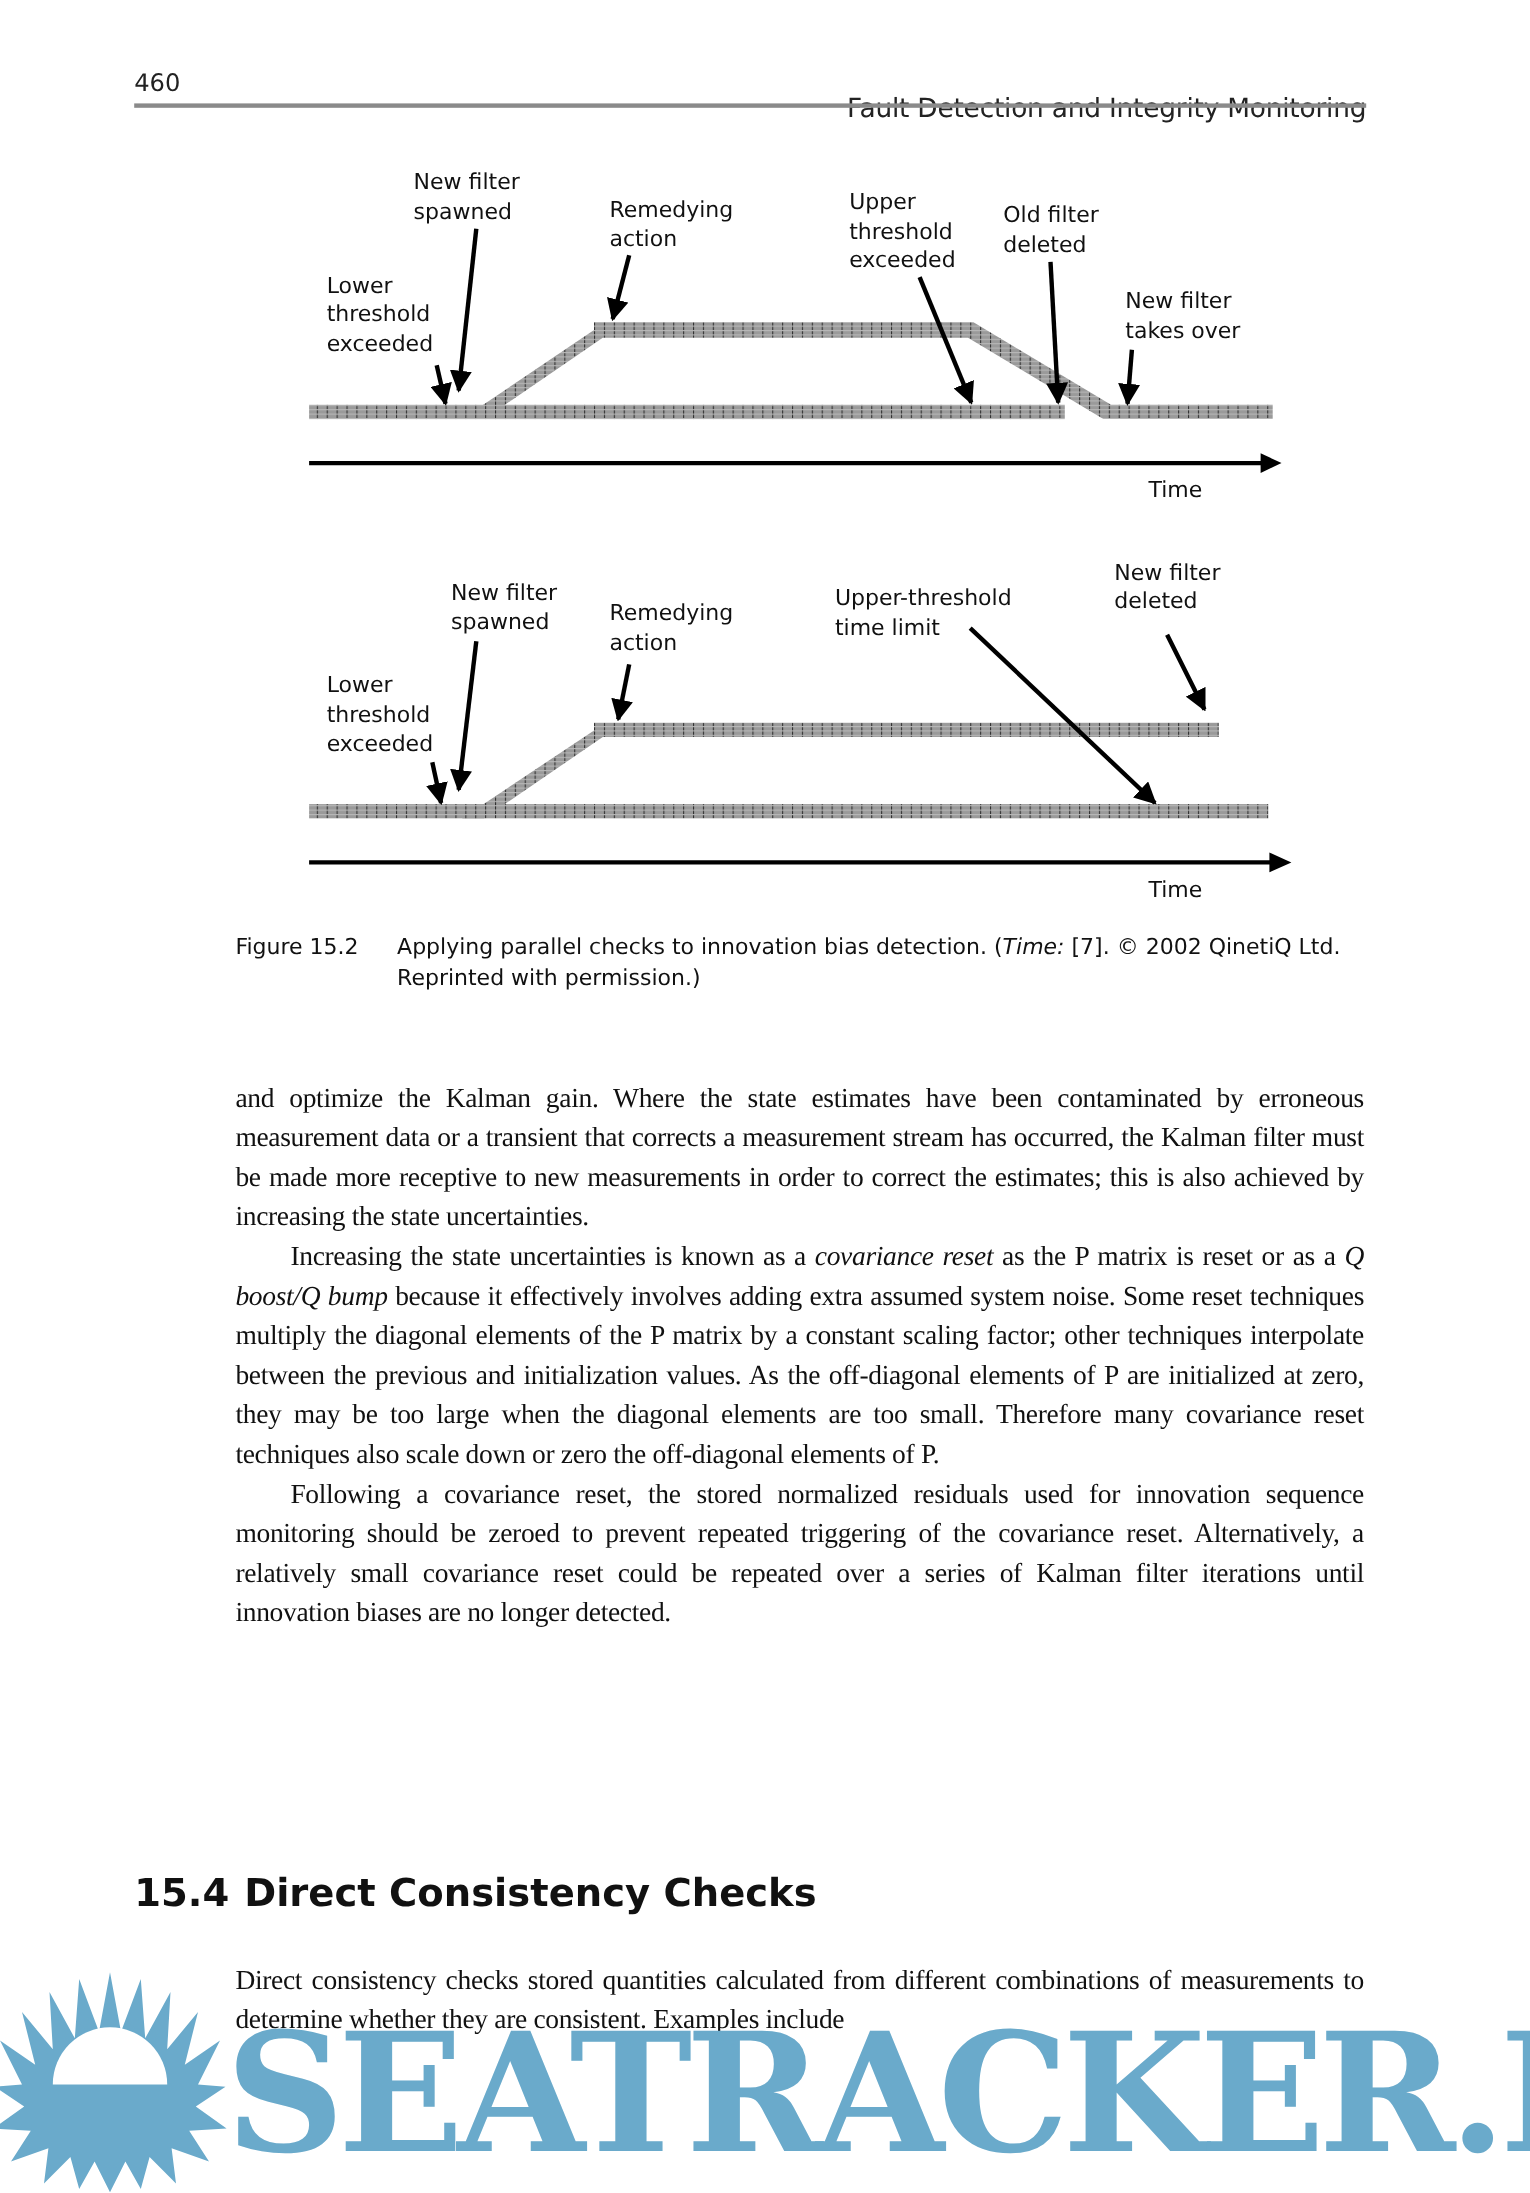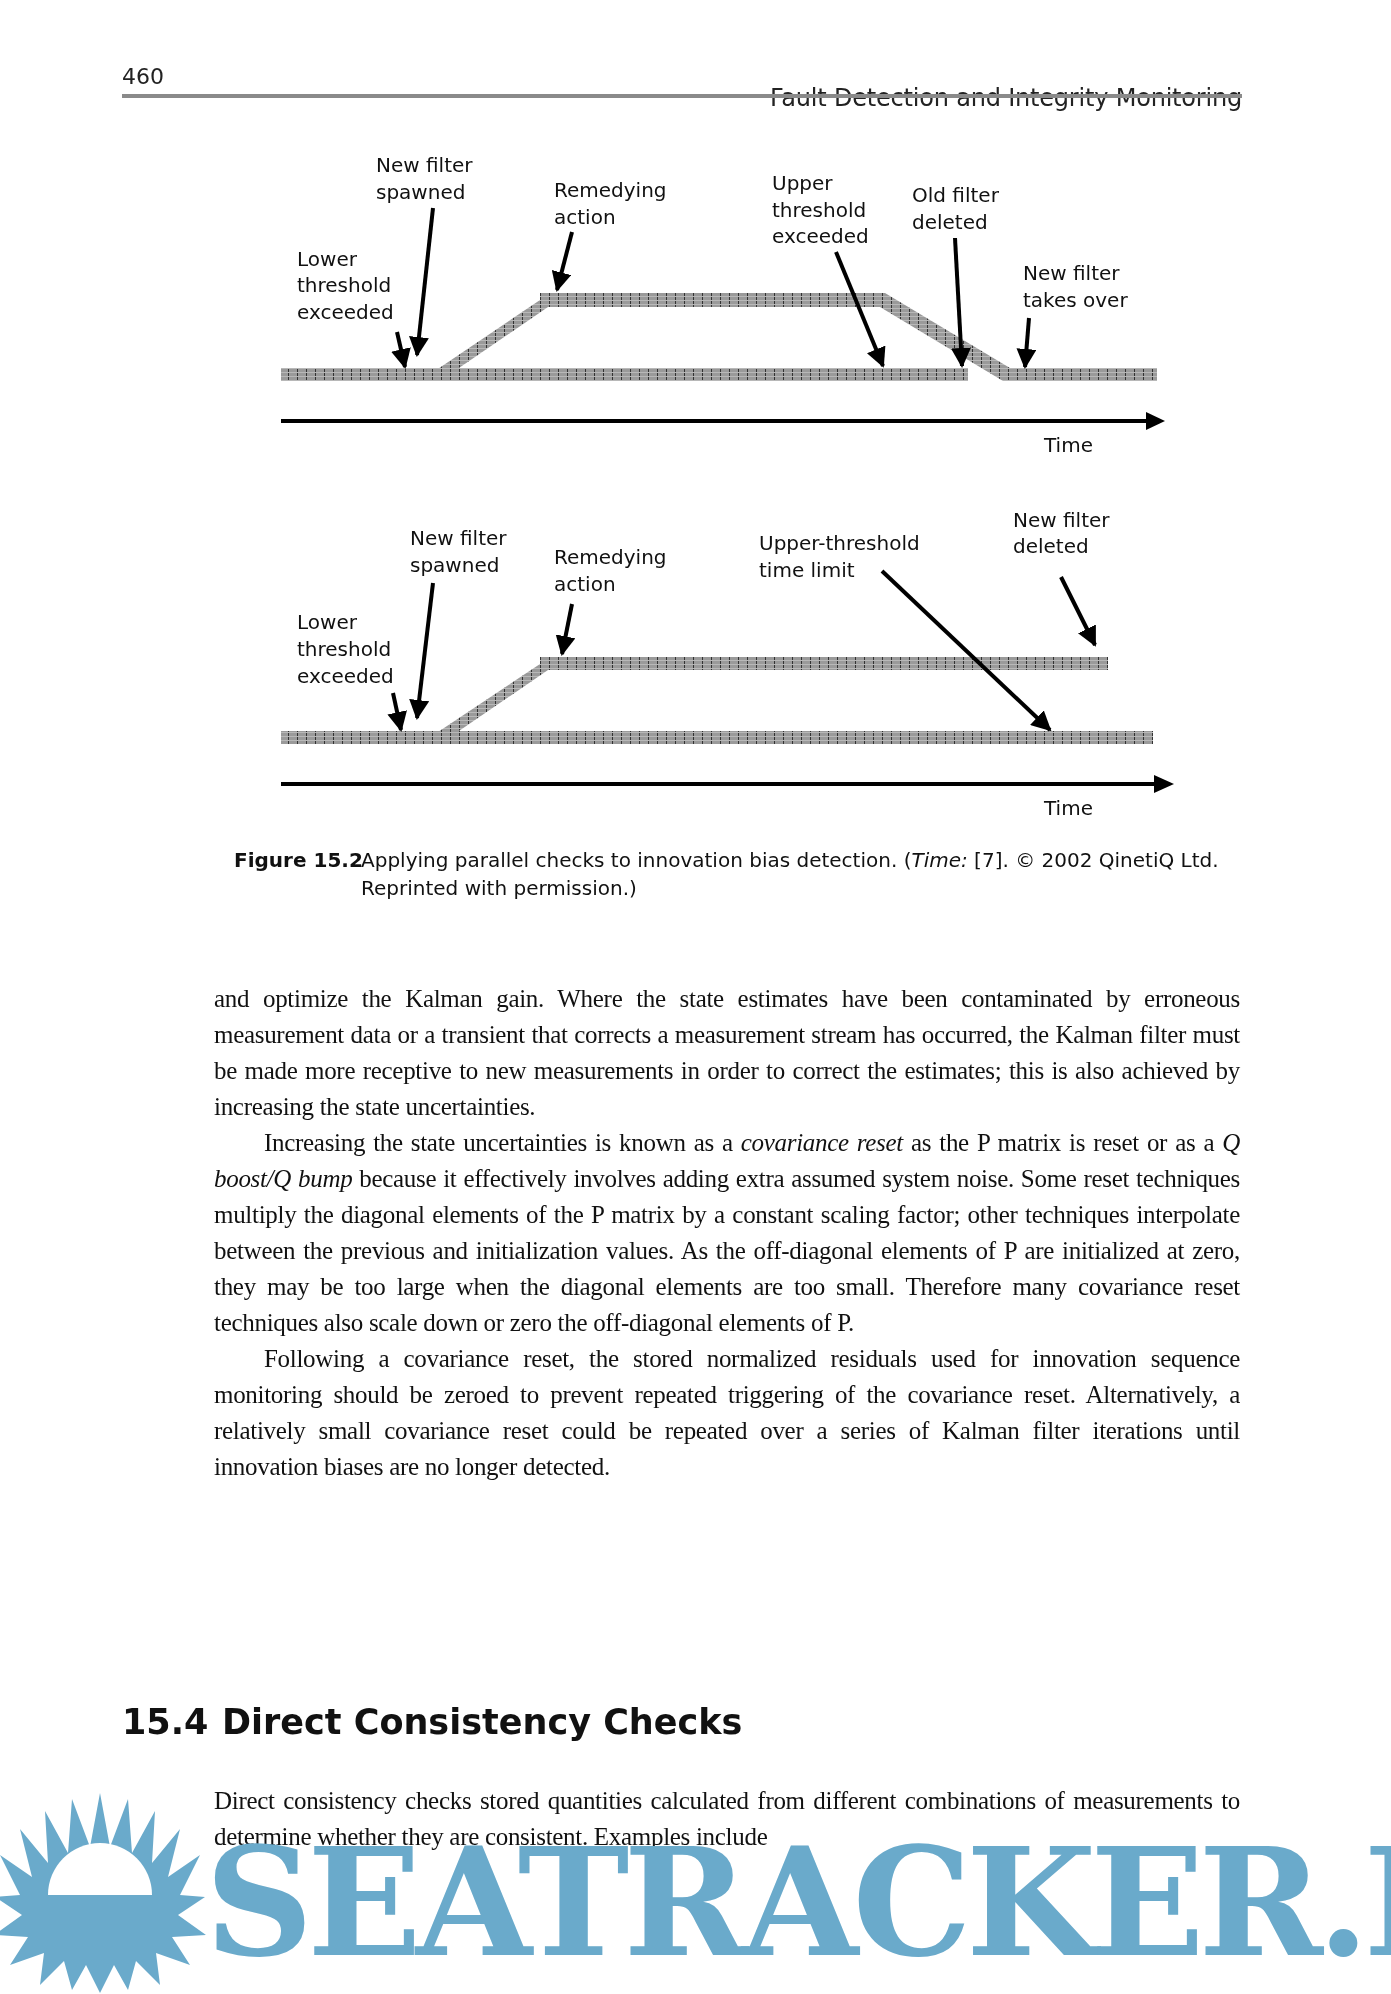--- a/index.html
+++ b/index.html
@@ -7,21 +7,21 @@
   .sans { font-family: "DejaVu Sans", "Liberation Sans", sans-serif; }
   .serif { font-family: "Liberation Serif", "DejaVu Serif", serif; }
   .abs { position:absolute; }
   #running-head { left:122px; top:60px; width:1120px; height:40px; }
   #page-num { position:absolute; left:0; top:4px; font-size:22px; color:#222; }
   #running-title { position:absolute; right:0; top:4px; font-size:24px; color:#222; letter-spacing:-0.2px;margin-top:20px; }
   #head-rule { position:absolute; left:0; top:34px; width:1120px; height:4px; background:#8a8a8a; }
   svg#fig { position:absolute; left:0; top:0; }
   .lbl { font-family:"DejaVu Sans","Liberation Sans",sans-serif; font-size:20px; fill:#111; }
   #caption { left:214px; top:846px; width:1030px; font-size:20px; color:#111; line-height:28px; }
-  #caption .fig-label { font-weight:bold; display:inline-block; width:146px;margin-left:20px; }
+  #caption .fig-label { font-weight:normal; display:inline-block; width:146px; }
   #caption .cap-text { position:absolute; left:147px; top:0; width:880px; }
   .body-text { font-size:25px; line-height:36px; color:#111; text-align:justify; text-align-last:auto; width:1026px; left:214px; letter-spacing:-0.3px; }
   .body-text p { margin:0;font-family:Liberation Serif, serif; }
   .indent { text-indent:50px; }
   #section-heading { left:122px; top:1702px; font-size:35px; font-weight:bold; color:#111; }
   #section-heading .num { display:inline-block; width:100px; }
   #watermark { left:0; top:1785px; width:1391px; height:209px; }
   .wm-text { font-family:"DejaVu Serif","Liberation Serif",serif; font-weight:bold; font-size:150px; fill:#6aaacb; letter-spacing:-6px; }
 </style>
 </head>

